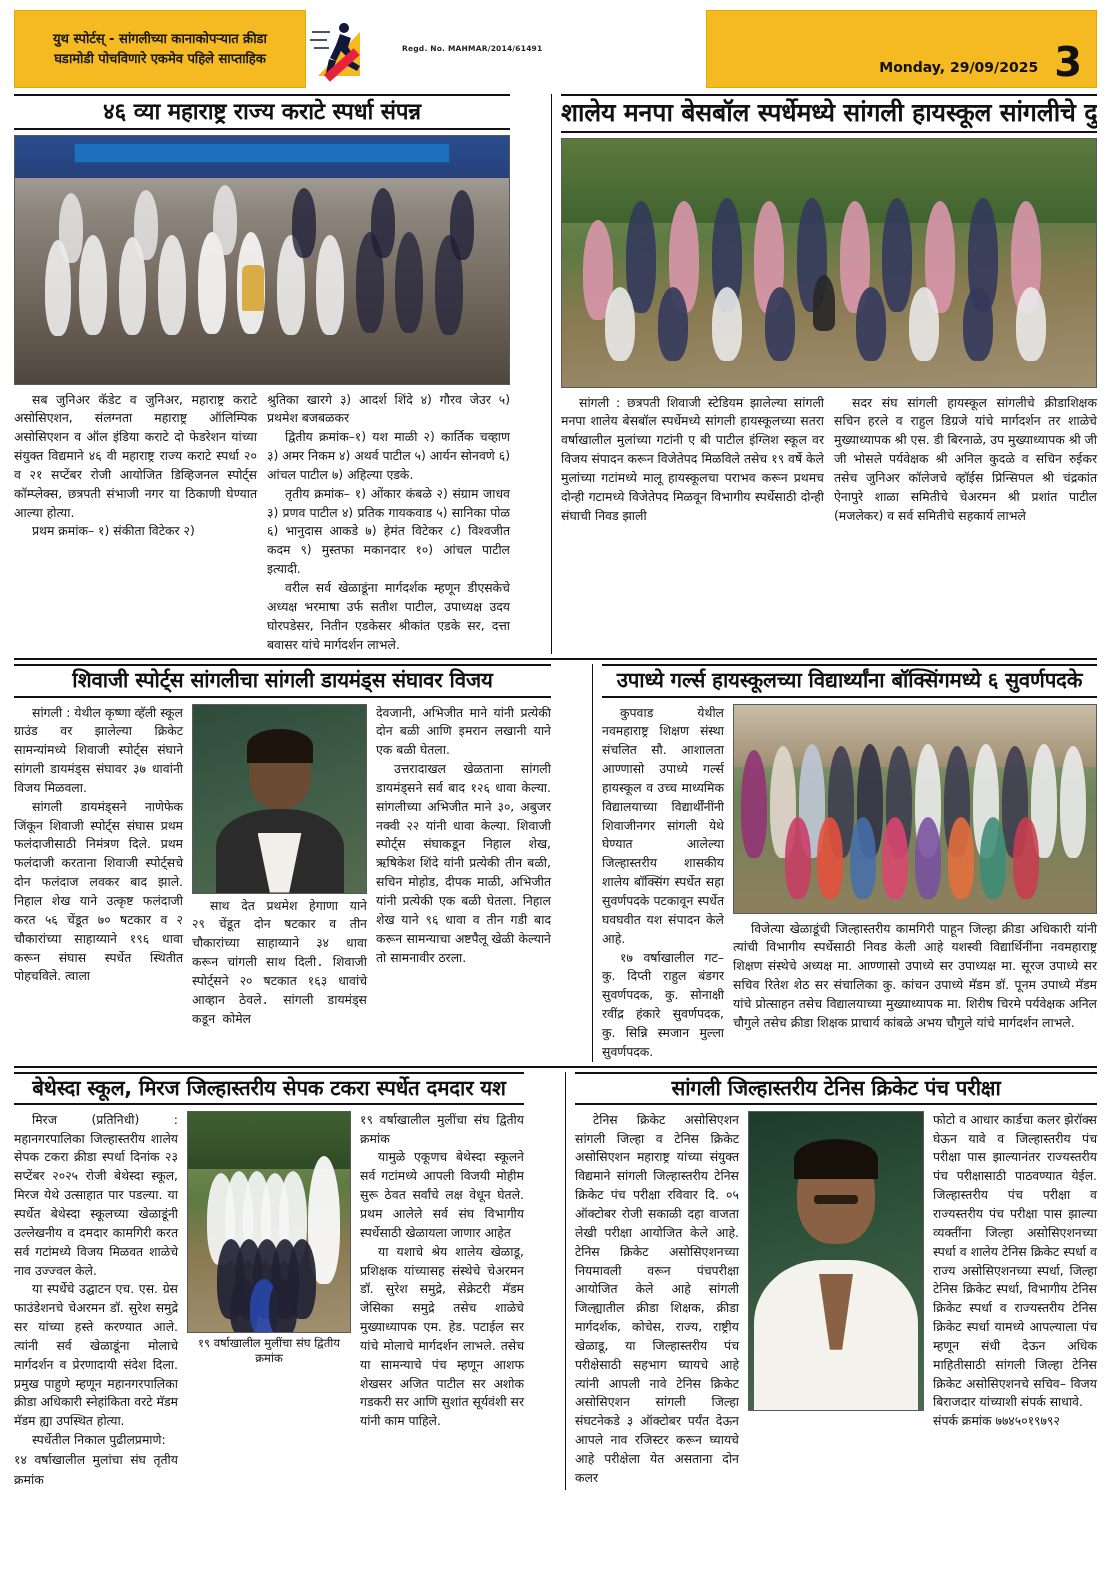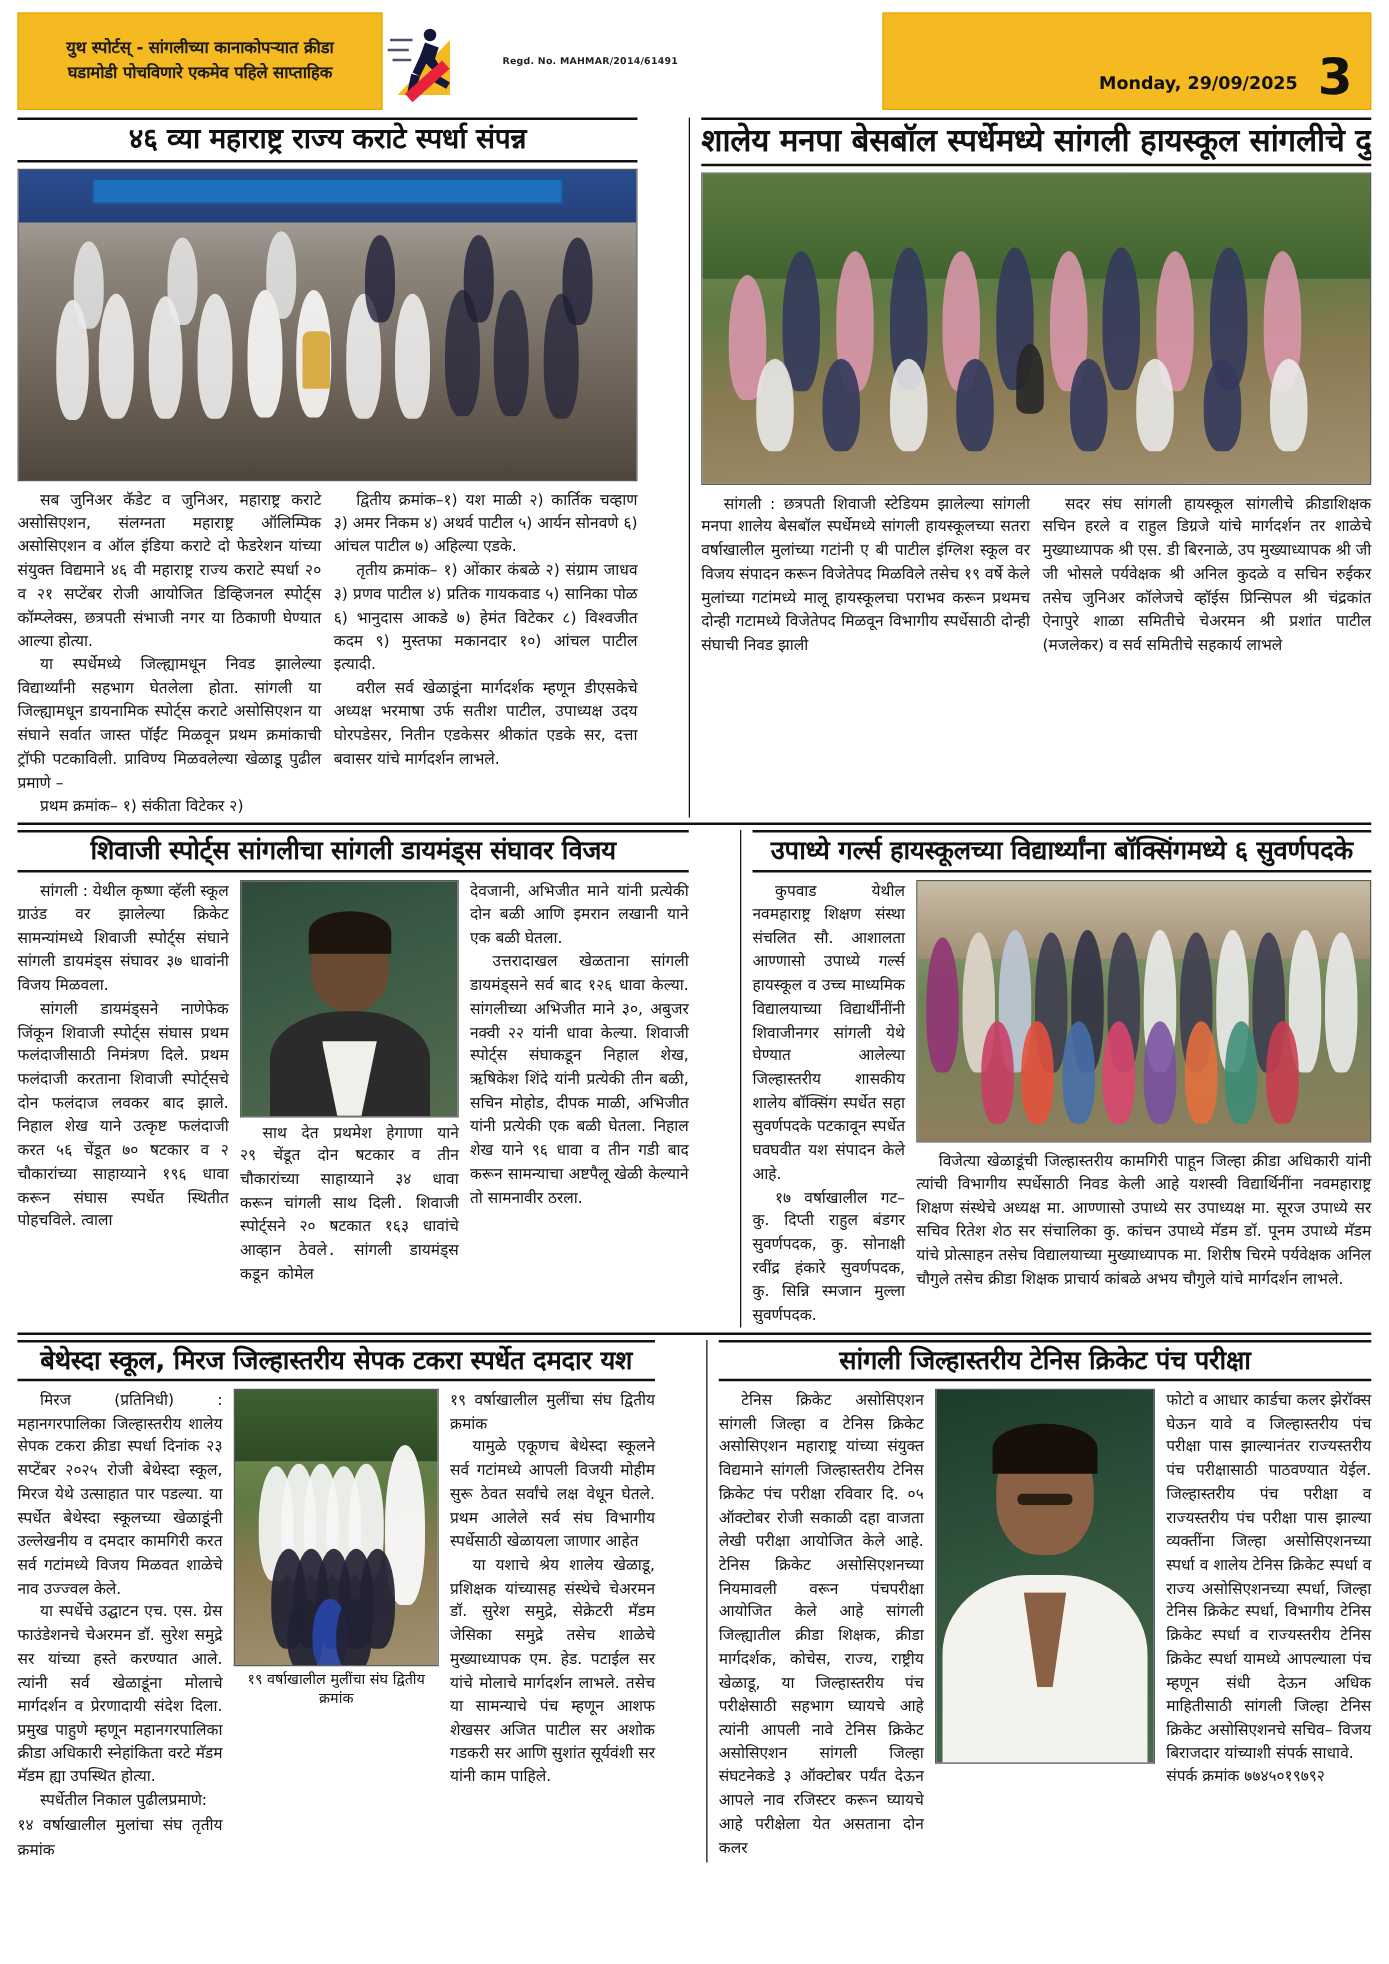--- a/index.html
+++ b/index.html
@@ -267,24 +267,24 @@
           <i style="left:72%;top:21%;width:24px;height:70px;background:rgba(30,30,55,0.78);"></i>
           <i style="left:88%;top:22%;width:24px;height:70px;background:rgba(30,30,55,0.78);"></i>
           <i style="left:46%;top:52%;width:22px;height:46px;background:rgba(215,170,60,0.95);border-radius:6px 6px 2px 2px;"></i>
         </div>
         <div style="position:absolute;left:0;top:0;width:100%;height:17%;background:linear-gradient(180deg,#2a4d8f 0%,#25407a 100%);"></div>
         <div style="position:absolute;left:12%;top:3%;width:76%;height:8%;background:#1f6fbf;border:1px solid #18558f;"></div>
       </div>
       <div class="cols2" style="margin-top:6px;">
         <div class="body-text">
           <p>सब जुनिअर कॅडेट व जुनिअर, महाराष्ट्र कराटे असोसिएशन, संलग्नता महाराष्ट्र ऑलिम्पिक असोसिएशन व ऑल इंडिया कराटे दो फेडरेशन यांच्या संयुक्त विद्यमाने ४६ वी महाराष्ट्र राज्य कराटे स्पर्धा २० व २१ सप्टेंबर रोजी आयोजित डिव्हिजनल स्पोर्ट्स कॉम्प्लेक्स, छत्रपती संभाजी नगर या ठिकाणी घेण्यात आल्या होत्या.</p>
-          <p>या स्पर्धेमध्ये जिल्ह्यामधून निवड झालेल्या विद्यार्थ्यांनी सहभाग घेतलेला होता. सांगली या जिल्ह्यामधून डायनामिक स्पोर्ट्स कराटे असोसिएशन या संघाने सर्वात जास्त पॉईंट मिळवून प्रथम क्रमांकाची ट्रॉफी पटकाविली. प्राविण्य मिळवलेल्या खेळाडू पुढील प्रमाणे –</p>
           <p>प्रथम क्रमांक– १) संकीता विटेकर २)</p>
         </div>
         <div class="body-text">
+          <p class="noind">श्रुतिका खारगे ३) आदर्श शिंदे ४) गौरव जेउर ५) प्रथमेश बजबळकर</p>
           <p>द्वितीय क्रमांक–१) यश माळी २) कार्तिक चव्हाण ३) अमर निकम ४) अथर्व पाटील ५) आर्यन सोनवणे ६) आंचल पाटील ७) अहिल्या एडके.</p>
           <p>तृतीय क्रमांक– १) ओंकार कंबळे २) संग्राम जाधव ३) प्रणव पाटील ४) प्रतिक गायकवाड ५) सानिका पोळ ६) भानुदास आकडे ७) हेमंत विटेकर ८) विश्वजीत कदम ९) मुस्तफा मकानदार १०) आंचल पाटील इत्यादी.</p>
           <p>वरील सर्व खेळाडूंना मार्गदर्शक म्हणून डीएसकेचे अध्यक्ष भरमाषा उर्फ सतीश पाटील, उपाध्यक्ष उदय घोरपडेसर, नितीन एडकेसर श्रीकांत एडके सर, दत्ता बवासर यांचे मार्गदर्शन लाभले.</p>
         </div>
       </div>
     </div>
 
     <div class="pane-r vrule">
       <div class="hl-band">
         <div class="headline tiny">शालेय मनपा बेसबॉल स्पर्धेमध्ये सांगली हायस्कूल सांगलीचे दुहेरी यश</div>

